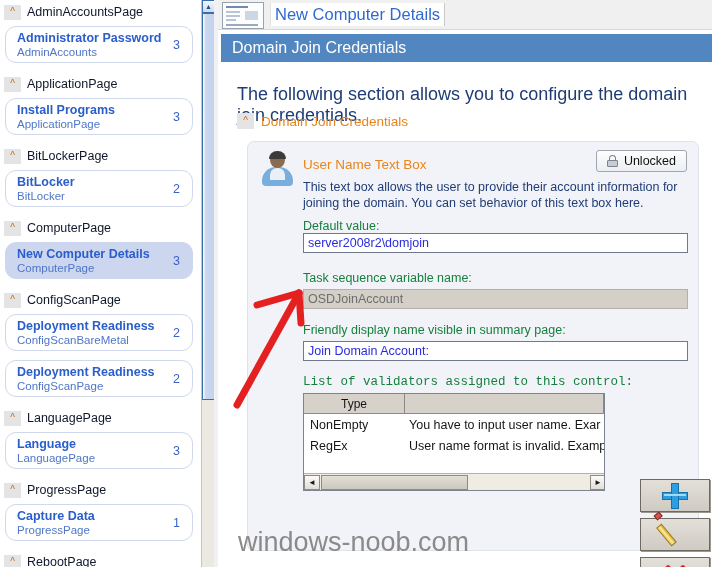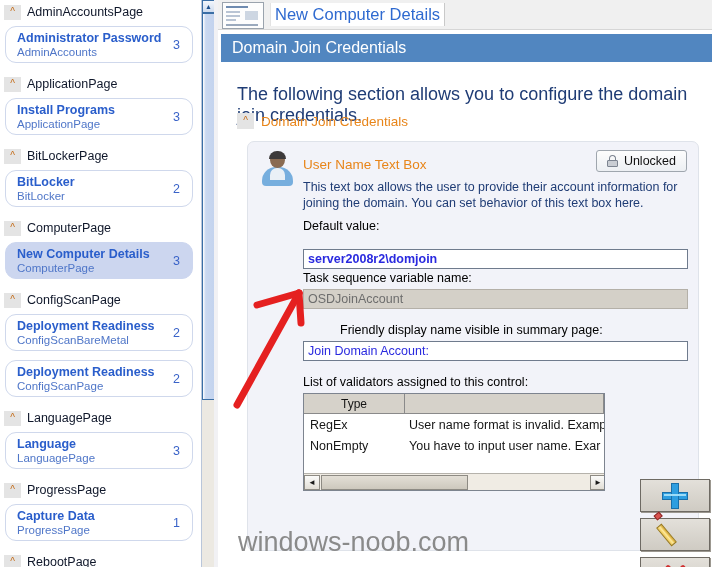--- a/index.html
+++ b/index.html
@@ -139,21 +139,21 @@
   }
   .lock-ico{position:relative;width:11px;height:12px;flex:none;}
   .lock-ico .shk{position:absolute;left:2px;top:0;width:7px;height:6px;border:1.6px solid #7c8490;border-bottom:none;border-radius:4px 4px 0 0;box-sizing:border-box;}
   .lock-ico .bdy{position:absolute;left:0;top:5px;width:11px;height:7px;background:#c9cdd3;border:1px solid #7c8490;box-sizing:border-box;border-radius:1px;}
 
   .ctl-desc{
     position:absolute;left:55px;top:37px;width:380px;
     color:#1f3c75;font-size:12.5px;line-height:16px;
   }
 
-  .fld-label{position:absolute;color:#000000;font-size:12.5px;}
+  .fld-label{position:absolute;color:#15803d;font-size:12.5px;}
   .txtbox{
     position:absolute;height:20px;
     border:1px solid #6f7b8d;background:#ffffff;
     box-sizing:border-box;
     font-size:12.5px;color:#2a2adf;
     display:flex;align-items:center;padding-left:4px;
     font-family:"Liberation Sans",sans-serif;
   }
   .txtbox.ro{background:#d4d0c8;border:1px solid #b4b0a8;color:#6d6d6d;}
 
@@ -379,43 +379,43 @@
           <span class="lock-ico">
             <span class="shk"></span>
               <span class="bdy"></span>
           </span>
           <span>Unlocked</span>
         </div>
 
         <div class="ctl-desc">This text box allows the user to provide their account information for joining the domain. You can set behavior of this text box here.</div>
 
         <div class="fld-label" style="left:55px;top:77px;">Default value:</div>
-        <div class="txtbox" style="left:55px;top:107px;width:385px;font-weight:bold;">server2008r2\domjoin</div>
+        <div class="txtbox" style="left:55px;top:91px;width:385px;">server2008r2\domjoin</div>
 
         <div class="fld-label" style="left:55px;top:129px;">Task sequence variable name:</div>
         <div class="txtbox ro" style="left:55px;top:147px;width:385px;">OSDJoinAccount</div>
 
-        <div class="fld-label" style="left:55px;top:181px;margin-left:37px;">Friendly display name visible in summary page:</div>
+        <div class="fld-label" style="left:55px;top:181px;">Friendly display name visible in summary page:</div>
         <div class="txtbox" style="left:55px;top:199px;width:385px;">Join Domain Account:</div>
 
-        <div class="fld-label" style="left:55px;top:233px;">List of validators assigned to this control:</div>
+        <div class="fld-label" style="left:55px;top:233px;font-family:Liberation Mono, monospace;">List of validators assigned to this control:</div>
 
         <div class="grid" style="left:55px;top:251px;">
           <div class="ghead">
             <div class="gh c1">Type</div>
             <div class="gh c2"></div>
           </div>
           <div id="grid-rows">
               <div class="grow">
+                <div class="gc c1">NonEmpty</div>
+                <div class="gc c2">You have to input user name. Exar</div>
+              </div>
+              <div class="grow">
                 <div class="gc c1">RegEx</div>
                 <div class="gc c2">User name format is invalid. Examp</div>
-              </div>
-              <div class="grow">
-                <div class="gc c1">NonEmpty</div>
-                <div class="gc c2">You have to input user name. Exar</div>
               </div>
             </div>
           <div class="ghsb">
             <div class="ar">◄</div>
             <div class="thumb"></div>
             <div class="spacer"></div>
             <div class="ar">►</div>
           </div>
         </div>
 

